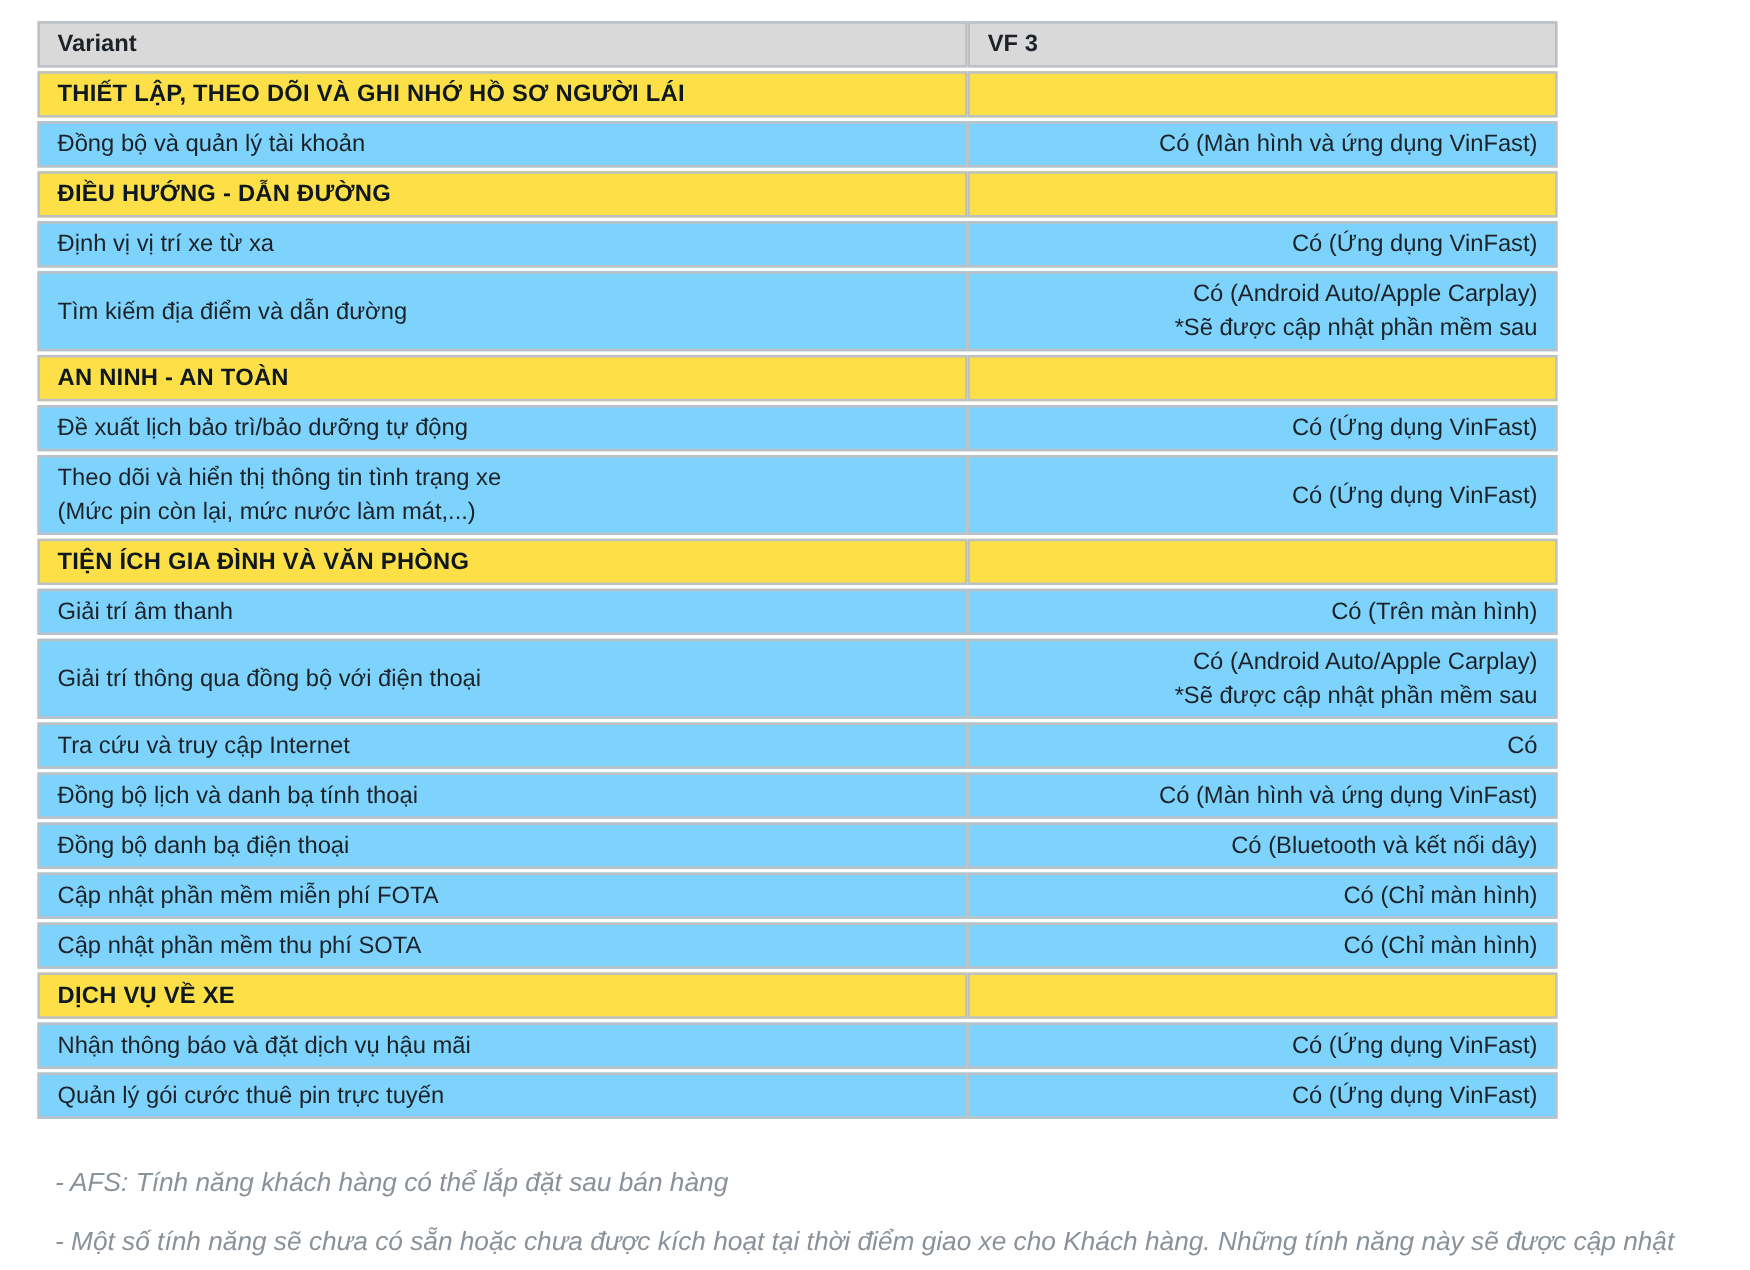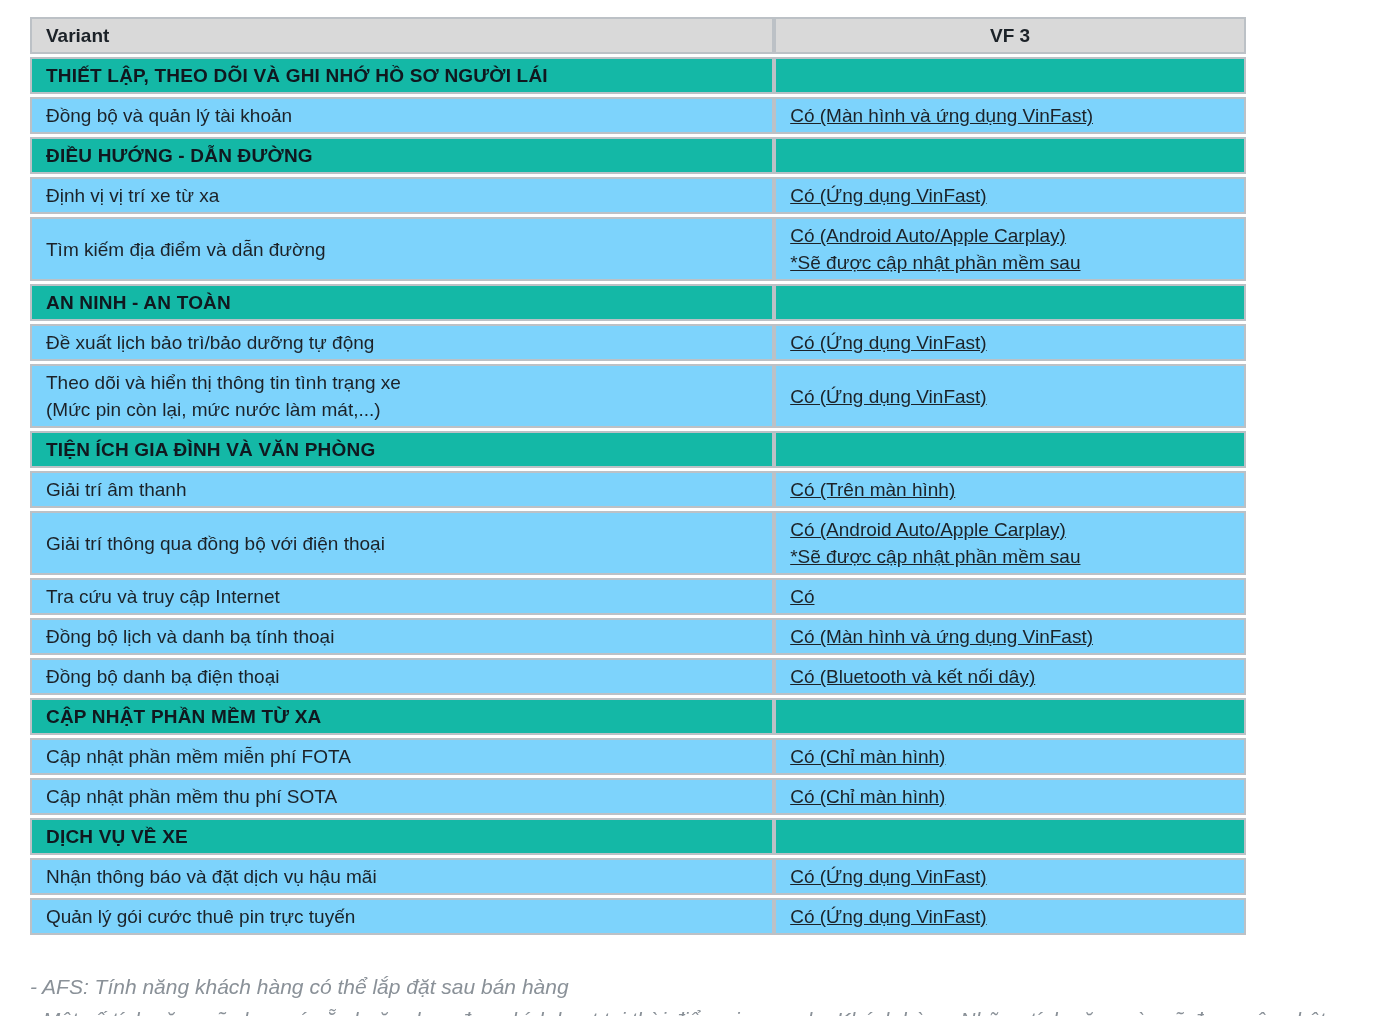--- a/index.html
+++ b/index.html
@@ -24,41 +24,41 @@
     border:2px solid #bcc1c6;
     padding:3px 14px;
     font-size:19px;
     line-height:27px;
     vertical-align:middle;
     box-sizing:border-box;
     overflow:hidden;
   }
   th{ background:#d9d9d9; font-weight:bold; height:36px; }
   th.h-label{ text-align:left; }
-  th.h-value{ text-align:center; }
+  th.h-value{ text-align:left; }
 
   tr.section td{
-    background:#14b8a6;
+    background:#fde047;
     font-weight:bold;
     color:#10181f;
     letter-spacing:0.2px;
   }
   tr.feature td{ background:#7dd3fc; }
   td.label-cell{ text-align:left; white-space:pre-line; }
-  td.value-cell{ text-align:left; white-space:pre-line;text-decoration:underline; }
+  td.value-cell{ text-align:right; white-space:pre-line; }
 
   .footnotes{
     margin-top:32px;
     width:1356px;
     font-size:21px;
     line-height:33px;
     font-style:italic;
     color:#8a9198;
   }
-  .footnotes div{ margin:0; }
+  .footnotes div{ margin:14px; }
 </style>
 </head>
 <body>
 
 <div class="page">
 
   <table class="spec">
     <colgroup>
         <col class="c-label">
         <col class="c-value">
@@ -122,24 +122,20 @@
     <td class="value-cell">Có</td>
   </tr>
         <tr class="feature">
     <td class="label-cell">Đồng bộ lịch và danh bạ tính thoại</td>
     <td class="value-cell">Có (Màn hình và ứng dụng VinFast)</td>
   </tr>
         <tr class="feature">
     <td class="label-cell">Đồng bộ danh bạ điện thoại</td>
     <td class="value-cell">Có (Bluetooth và kết nối dây)</td>
   </tr>
-        <tr class="section">
-    <td class="label-cell">CẬP NHẬT PHẦN MỀM TỪ XA</td>
-    <td class="value-cell"></td>
-  </tr>
         <tr class="feature">
     <td class="label-cell">Cập nhật phần mềm miễn phí FOTA</td>
     <td class="value-cell">Có (Chỉ màn hình)</td>
   </tr>
         <tr class="feature">
     <td class="label-cell">Cập nhật phần mềm thu phí SOTA</td>
     <td class="value-cell">Có (Chỉ màn hình)</td>
   </tr>
         <tr class="section">
     <td class="label-cell">DỊCH VỤ VỀ XE</td>

